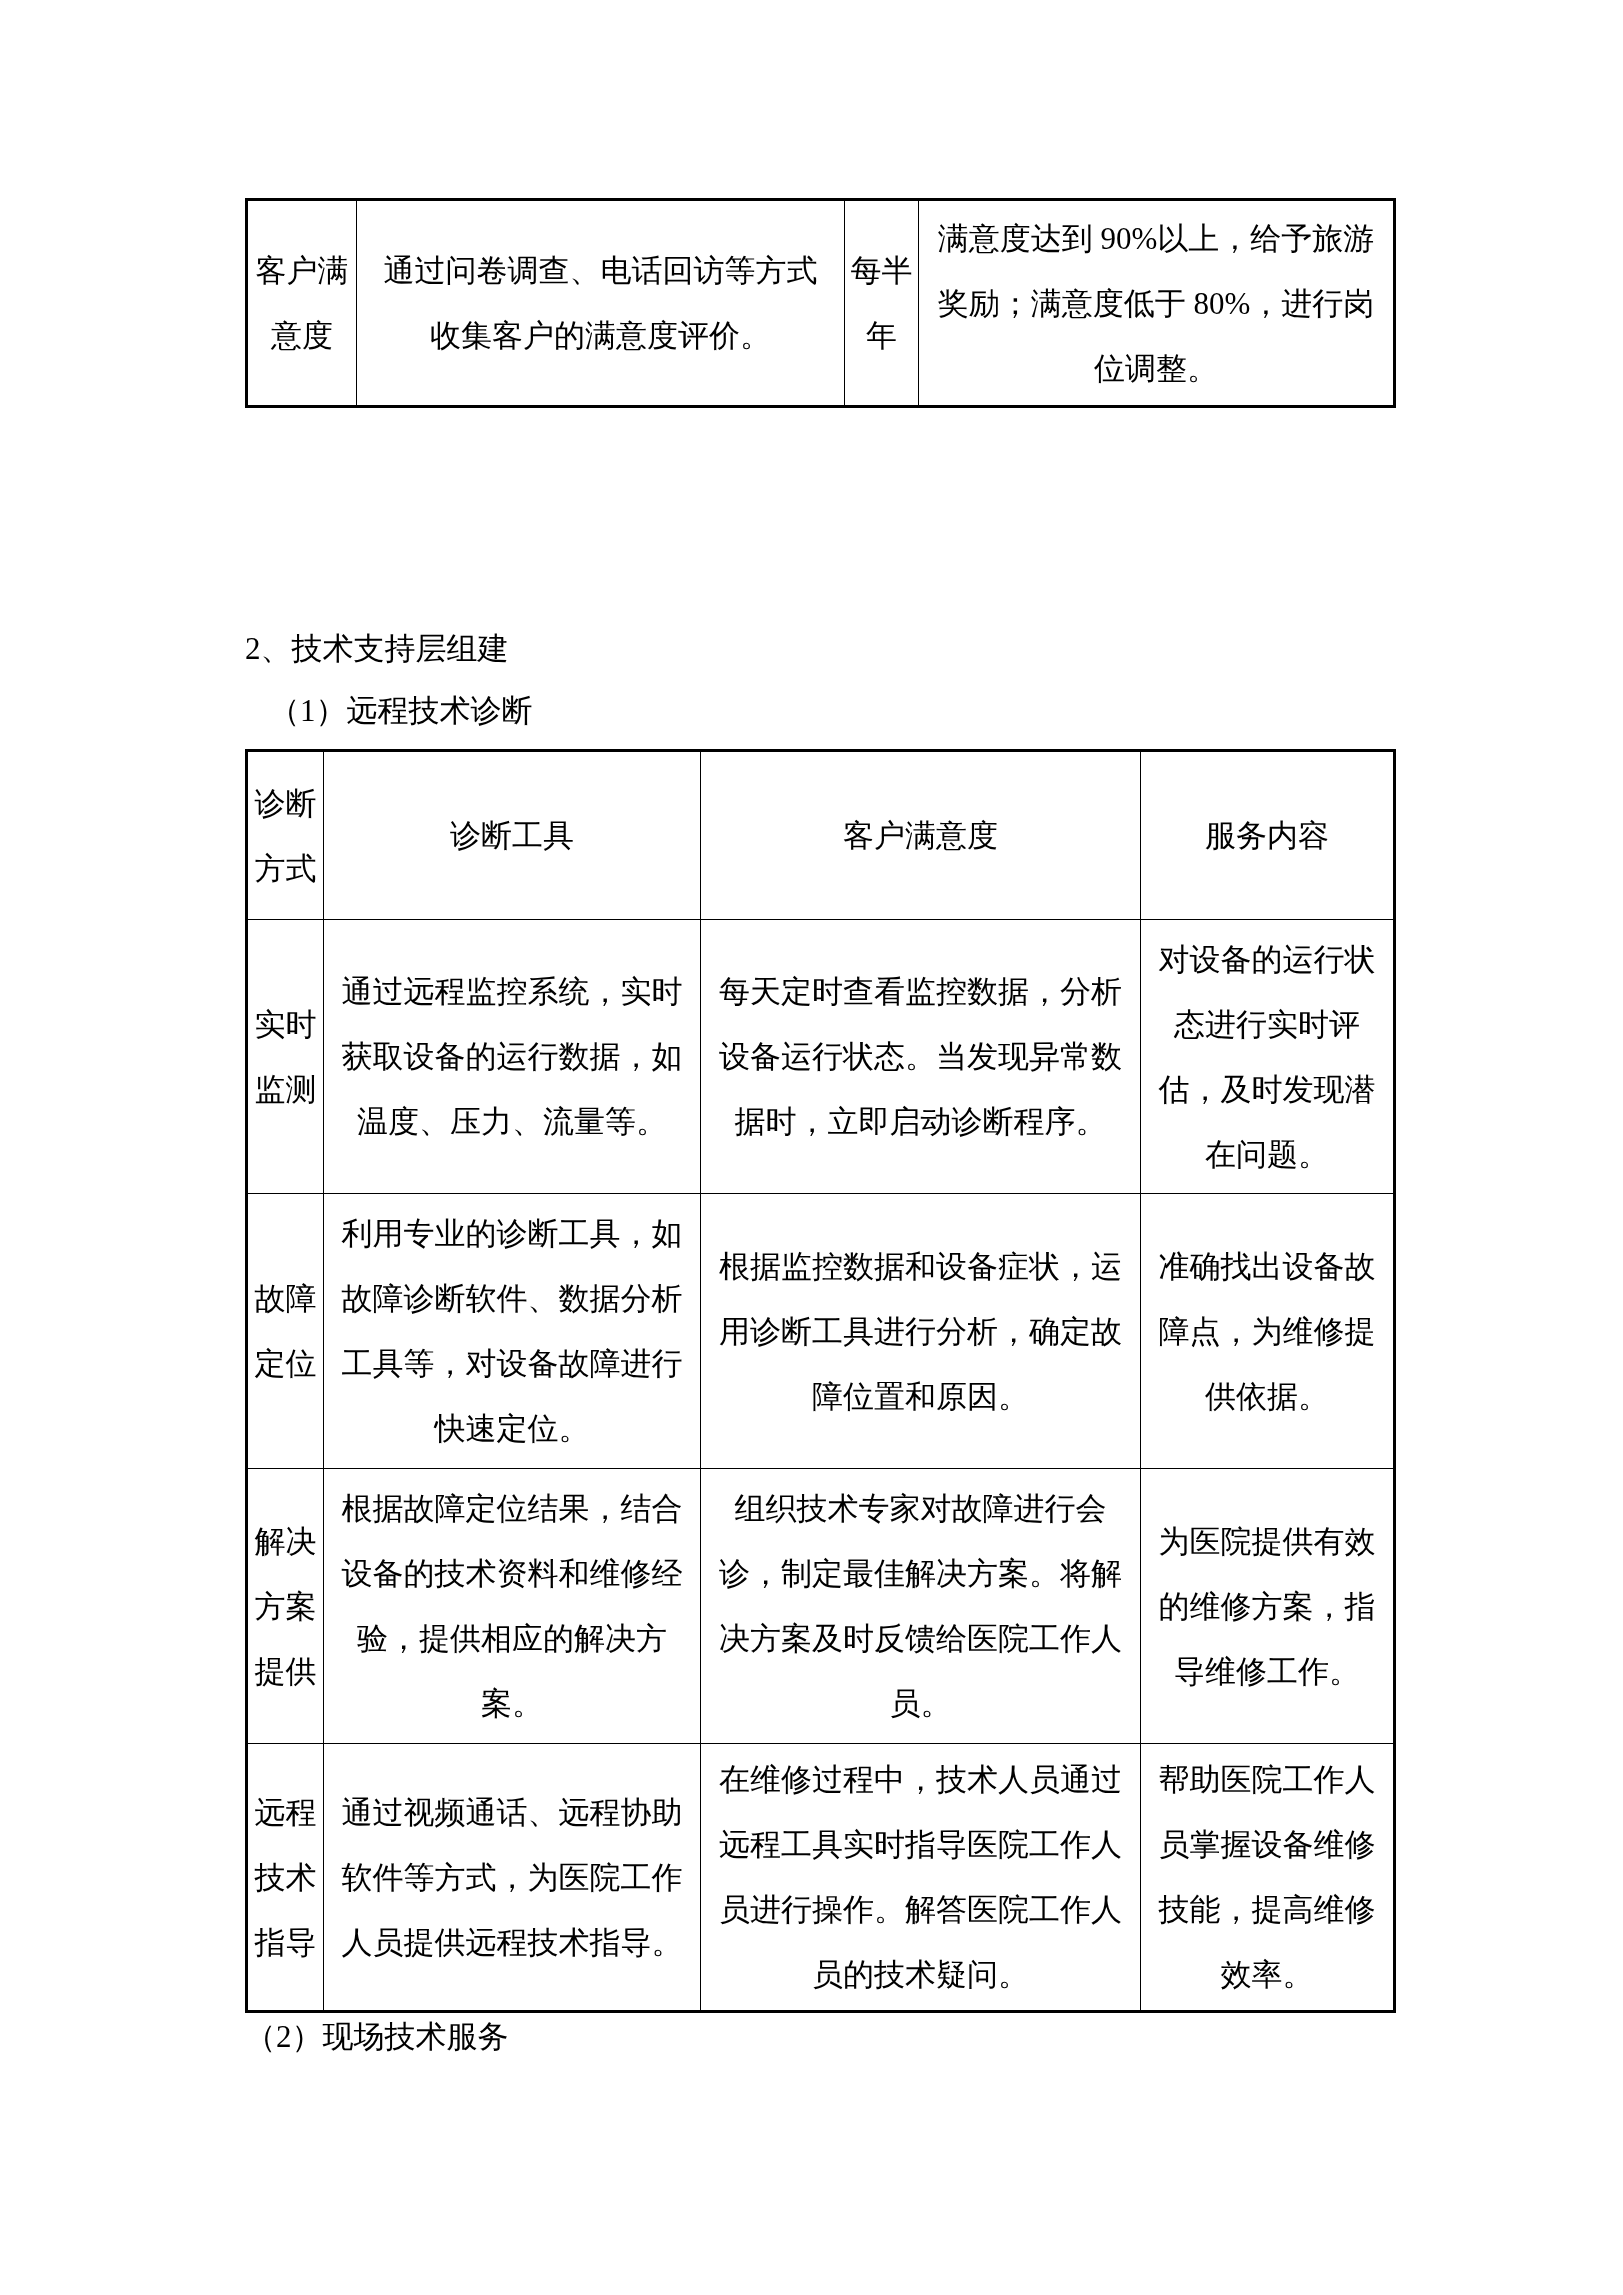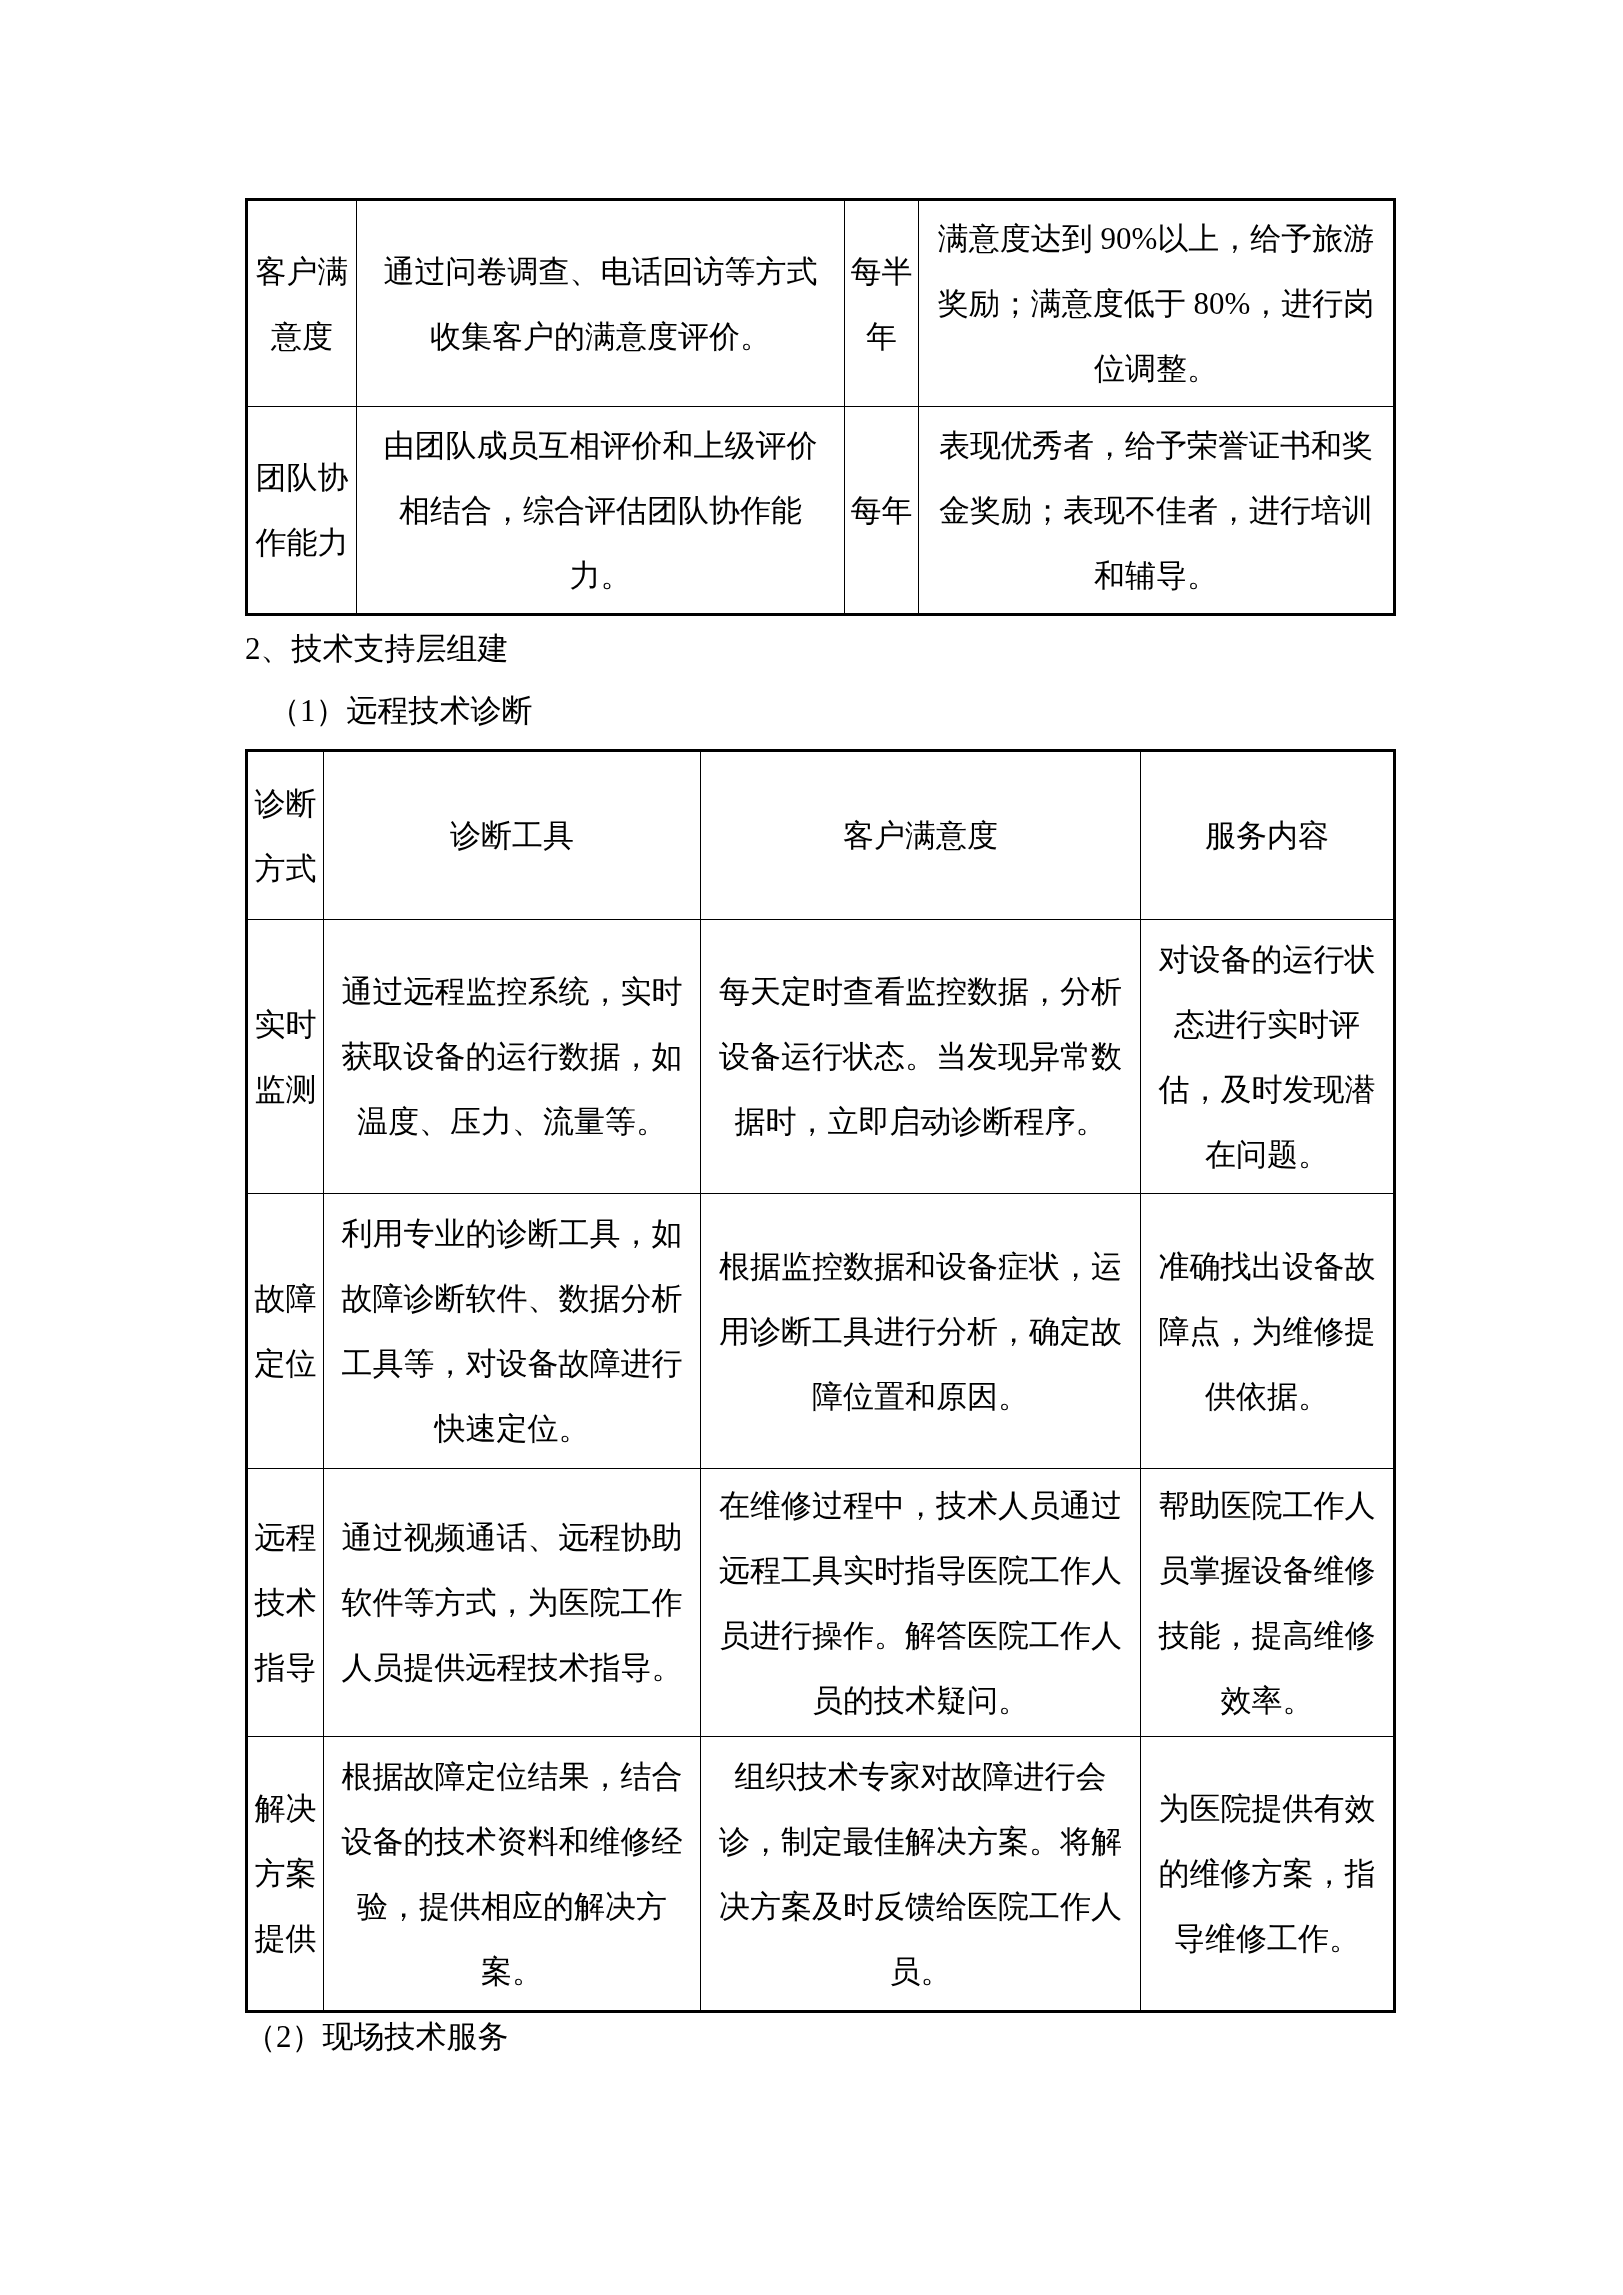--- a/index.html
+++ b/index.html
@@ -63,26 +63,20 @@
       <col style="width:74px">
       <col style="width:476px">
     </colgroup>
     <tbody>
       <tr style="height:207px">
         <td class="narrow">客户满意度</td>
         <td>通过问卷调查、电话回访等方式收集客户的满意度评价。</td>
         <td class="narrow">每半年</td>
         <td>满意度达到 90%以上，给予旅游奖励；满意度低于 80%，进行岗位调整。</td>
       </tr>
-      <tr style="height:208px">
-        <td class="narrow">团队协作能力</td>
-        <td>由团队成员互相评价和上级评价相结合，综合评估团队协作能力。</td>
-        <td class="narrow">每年</td>
-        <td>表现优秀者，给予荣誉证书和奖金奖励；表现不佳者，进行培训和辅导。</td>
-      </tr>
     </tbody>
   </table>
 
   <div class="heading" style="top:616px;font-family:Liberation Serif, serif;">2、技术支持层组建</div>
 
   <div class="heading" style="top:678px;margin-left:24px;">（1）远程技术诊断</div>
 
   <table class="doc-table" style="top:749px;">
     <colgroup>
       <col style="width:77px">
@@ -102,31 +96,31 @@
         <td>通过远程监控系统，实时获取设备的运行数据，如温度、压力、流量等。</td>
         <td>每天定时查看监控数据，分析设备运行状态。当发现异常数据时，立即启动诊断程序。</td>
         <td>对设备的运行状态进行实时评估，及时发现潜在问题。</td>
       </tr>
       <tr style="height:275px">
         <td class="narrow">故障定位</td>
         <td>利用专业的诊断工具，如故障诊断软件、数据分析工具等，对设备故障进行快速定位。</td>
         <td>根据监控数据和设备症状，运用诊断工具进行分析，确定故障位置和原因。</td>
         <td>准确找出设备故障点，为维修提供依据。</td>
       </tr>
+      <tr style="height:275px">
+        <td class="narrow">解决方案提供</td>
+        <td>根据故障定位结果，结合设备的技术资料和维修经验，提供相应的解决方案。</td>
+        <td>组织技术专家对故障进行会诊，制定最佳解决方案。将解决方案及时反馈给医院工作人员。</td>
+        <td>为医院提供有效的维修方案，指导维修工作。</td>
+      </tr>
       <tr style="height:268px">
         <td class="narrow">远程技术指导</td>
         <td>通过视频通话、远程协助软件等方式，为医院工作人员提供远程技术指导。</td>
         <td>在维修过程中，技术人员通过远程工具实时指导医院工作人员进行操作。解答医院工作人员的技术疑问。</td>
         <td>帮助医院工作人员掌握设备维修技能，提高维修效率。</td>
-      </tr>
-      <tr style="height:275px">
-        <td class="narrow">解决方案提供</td>
-        <td>根据故障定位结果，结合设备的技术资料和维修经验，提供相应的解决方案。</td>
-        <td>组织技术专家对故障进行会诊，制定最佳解决方案。将解决方案及时反馈给医院工作人员。</td>
-        <td>为医院提供有效的维修方案，指导维修工作。</td>
       </tr>
     </tbody>
   </table>
 
   <div class="heading" style="top:2004px;">（2）现场技术服务</div>
 
 </div>
 
 
 </body></html>

